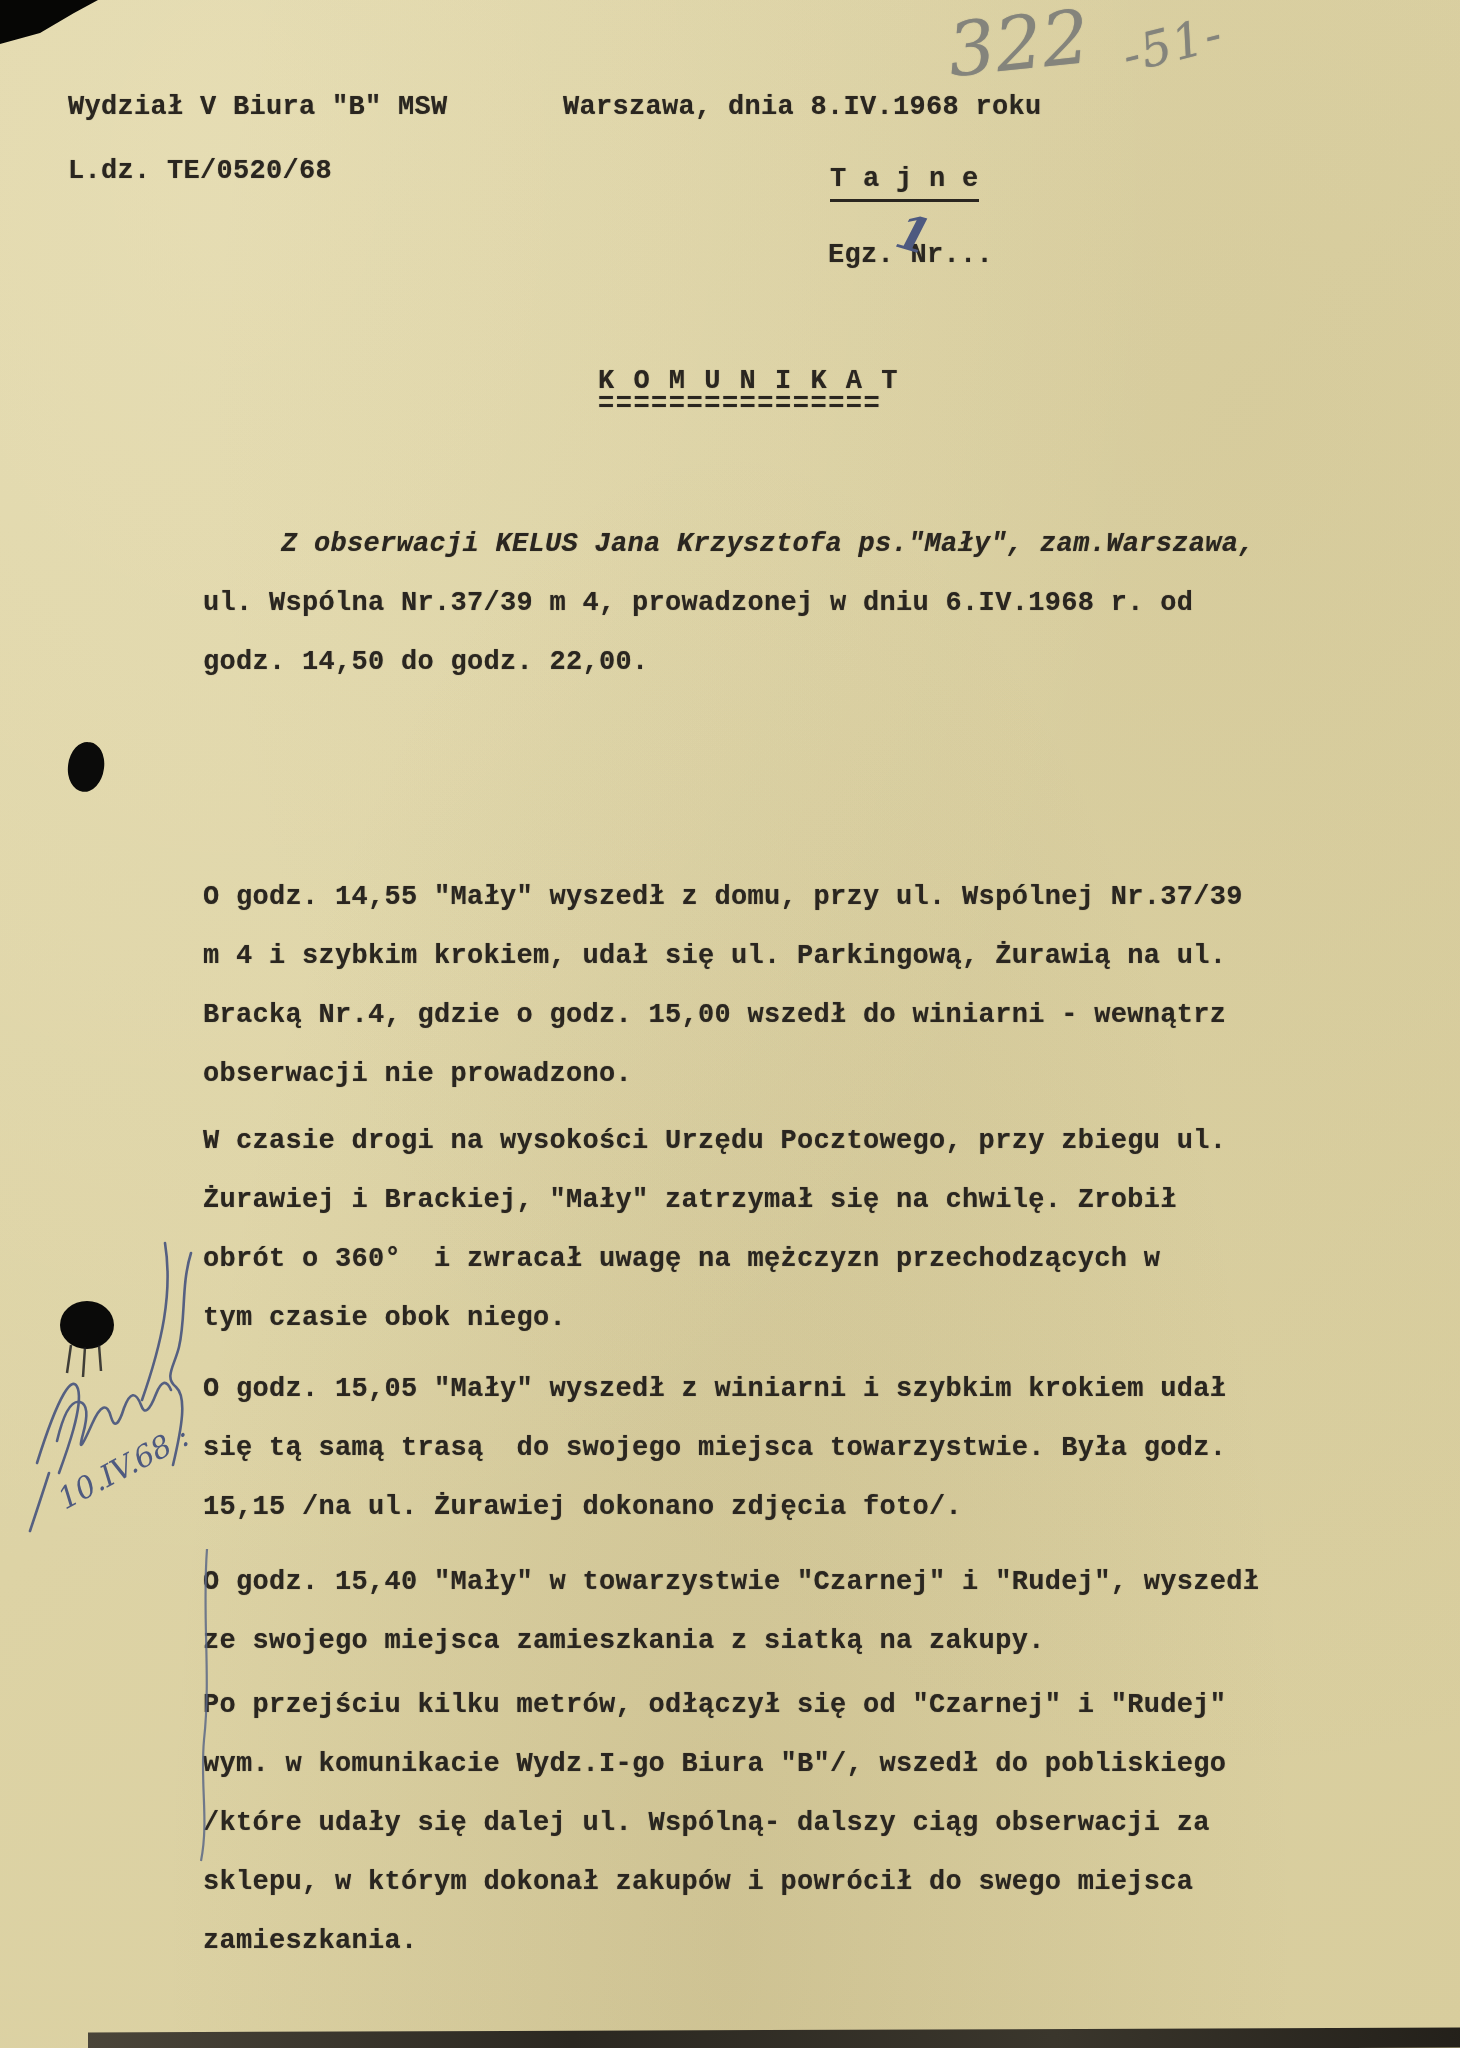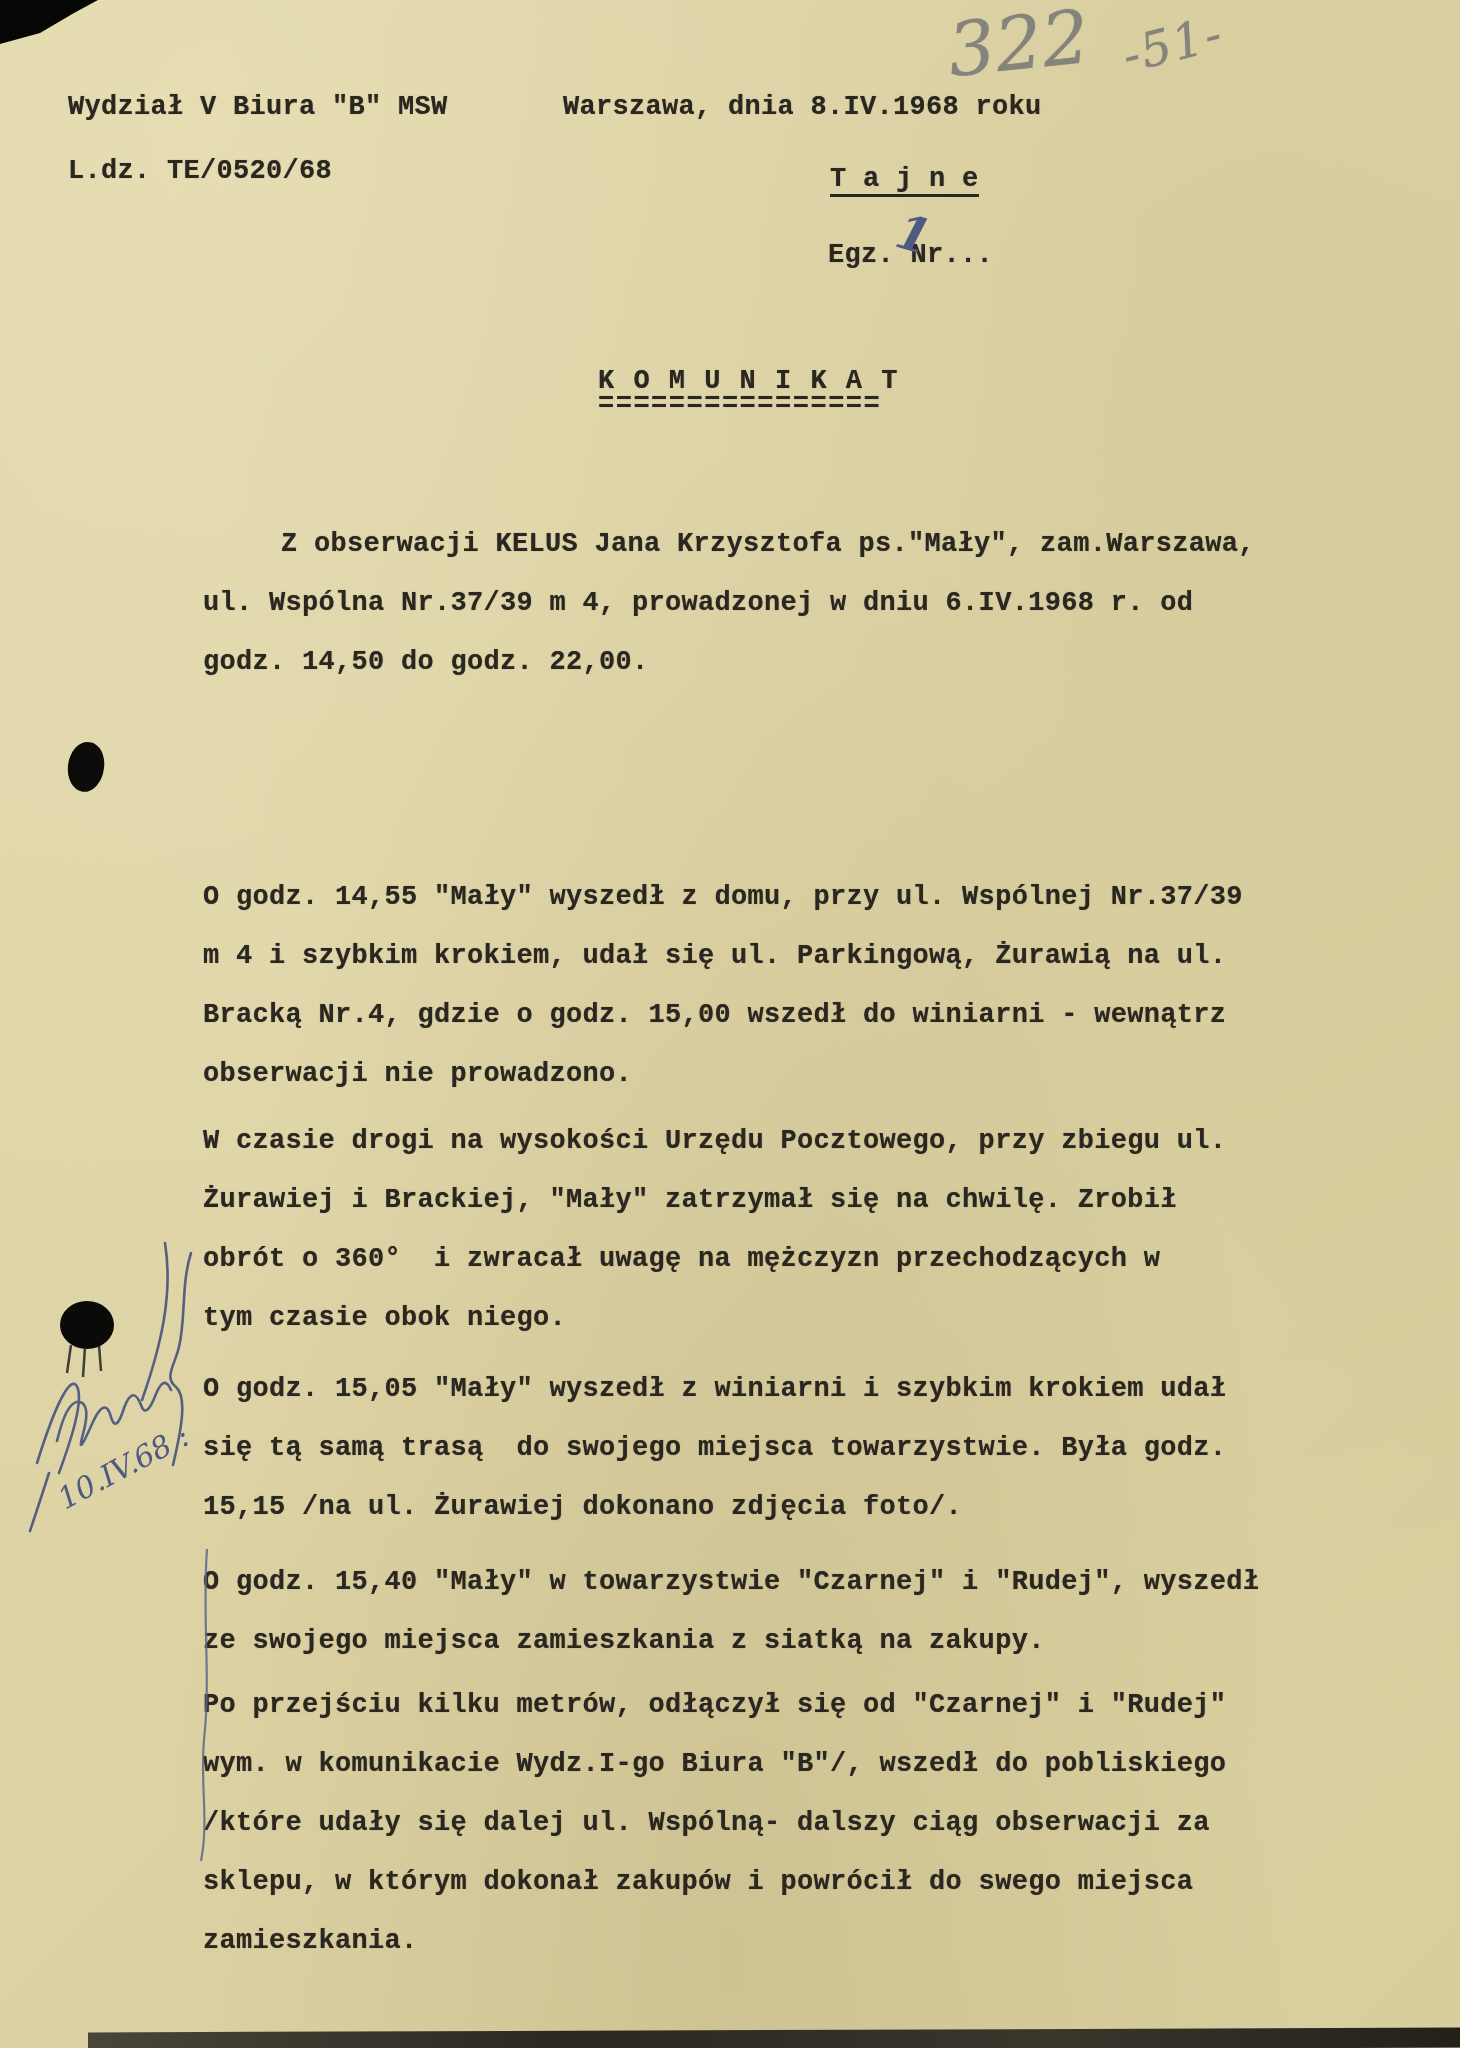--- a/index.html
+++ b/index.html
@@ -24,22 +24,22 @@
     white-space:pre;
     color:#2a2620;
     text-shadow:0 0 1px rgba(42,38,32,0.55);
   }
   .para{position:absolute;left:203px;width:1120px;}
   .para .line{
     font-size:27px;line-height:59px;font-weight:bold;
     white-space:pre;letter-spacing:0.3px;
     text-shadow:0 0 1px rgba(42,38,32,0.55);
   }
-  .para .indent{text-indent:78px;}
-  .underlined{border-bottom:3px solid #2a2620;}
+  .para .indent{text-indent:78px;font-style:italic;}
+  .underlined{border-bottom:3px solid #2a2620;padding-bottom:5px;}
   .hw{position:absolute;font-family:"DejaVu Serif", serif;font-style:italic;}
   .pencil{color:#84847c;text-shadow:0 0 1px rgba(130,130,120,0.6);}
   .pen{color:#4e5a80;}
   .punch-hole{
     position:absolute;left:68px;top:742px;width:36px;height:50px;
     background:#0b0b0a;border-radius:50% 48% 52% 50%;transform:rotate(7deg);
   }
   .corner-artifact{
     position:absolute;left:0;top:0;width:130px;height:50px;background:#060605;
     clip-path:polygon(0 0,98px 0,74px 13px,40px 33px,0 44px);

